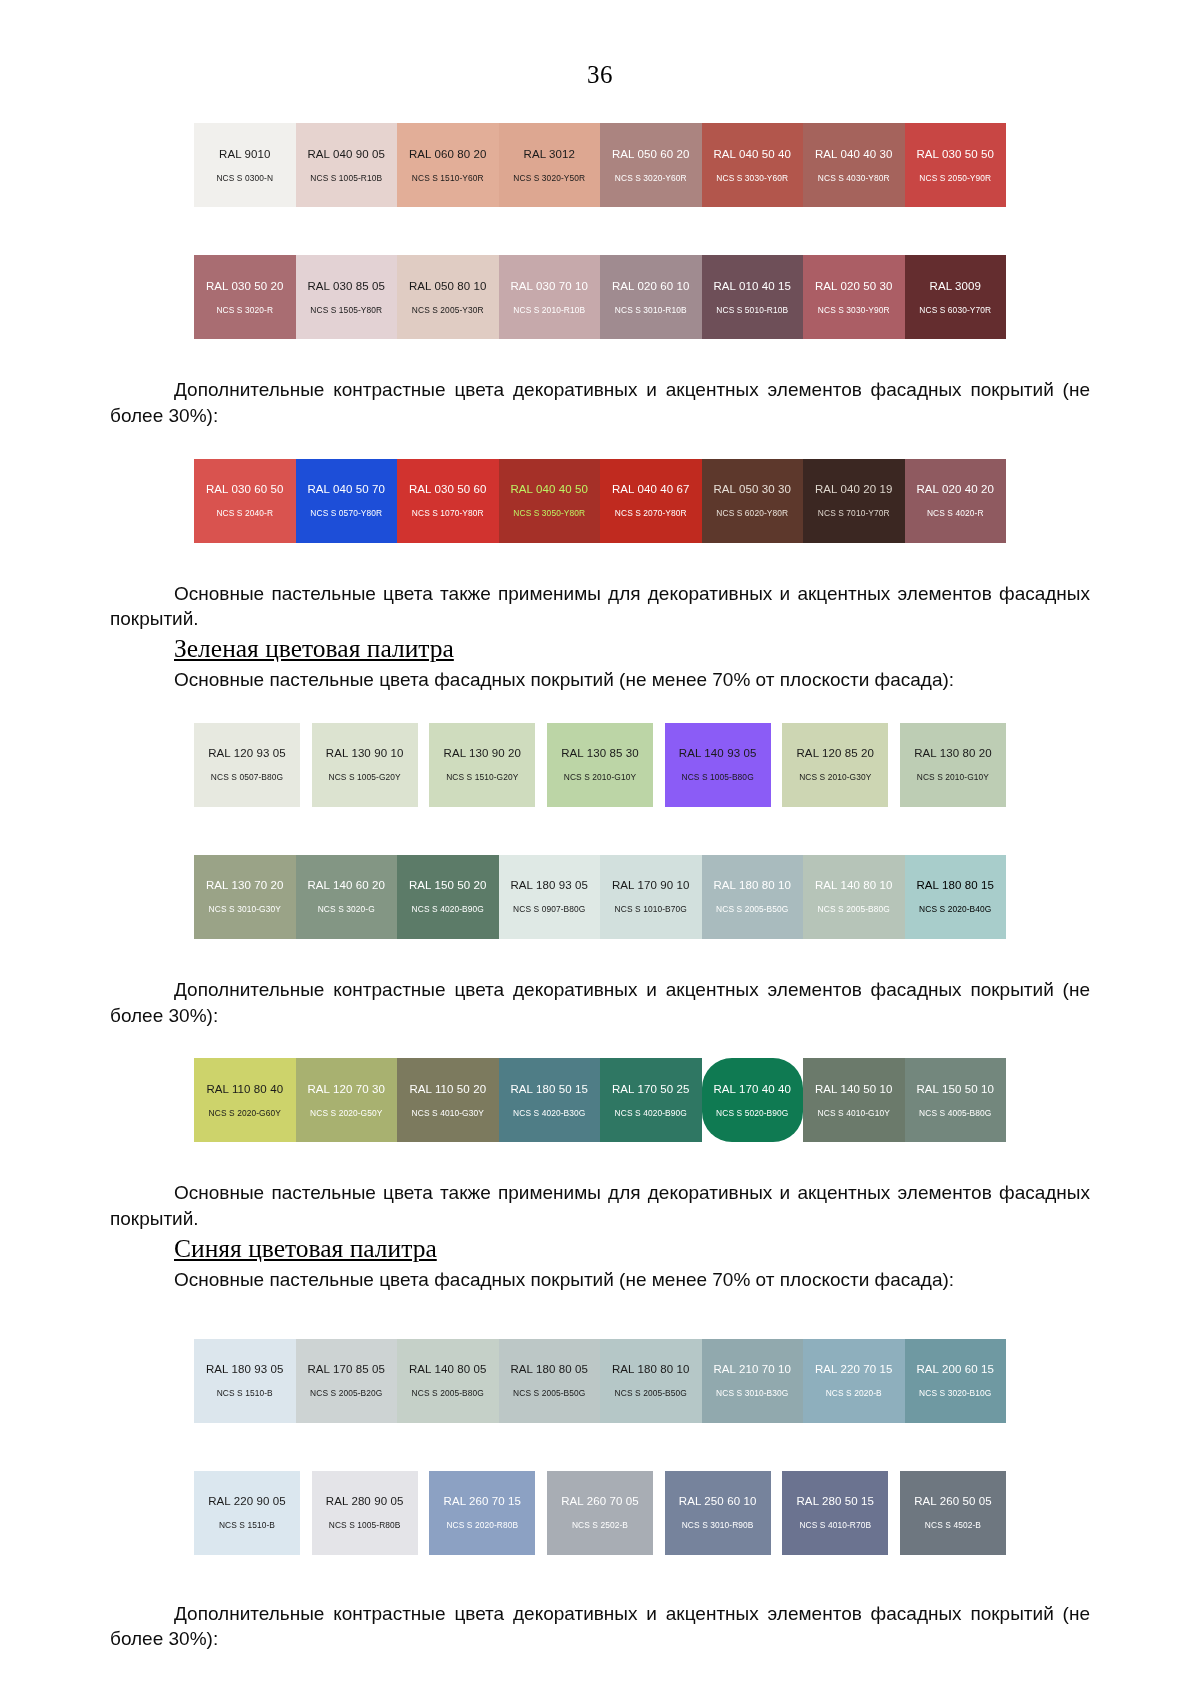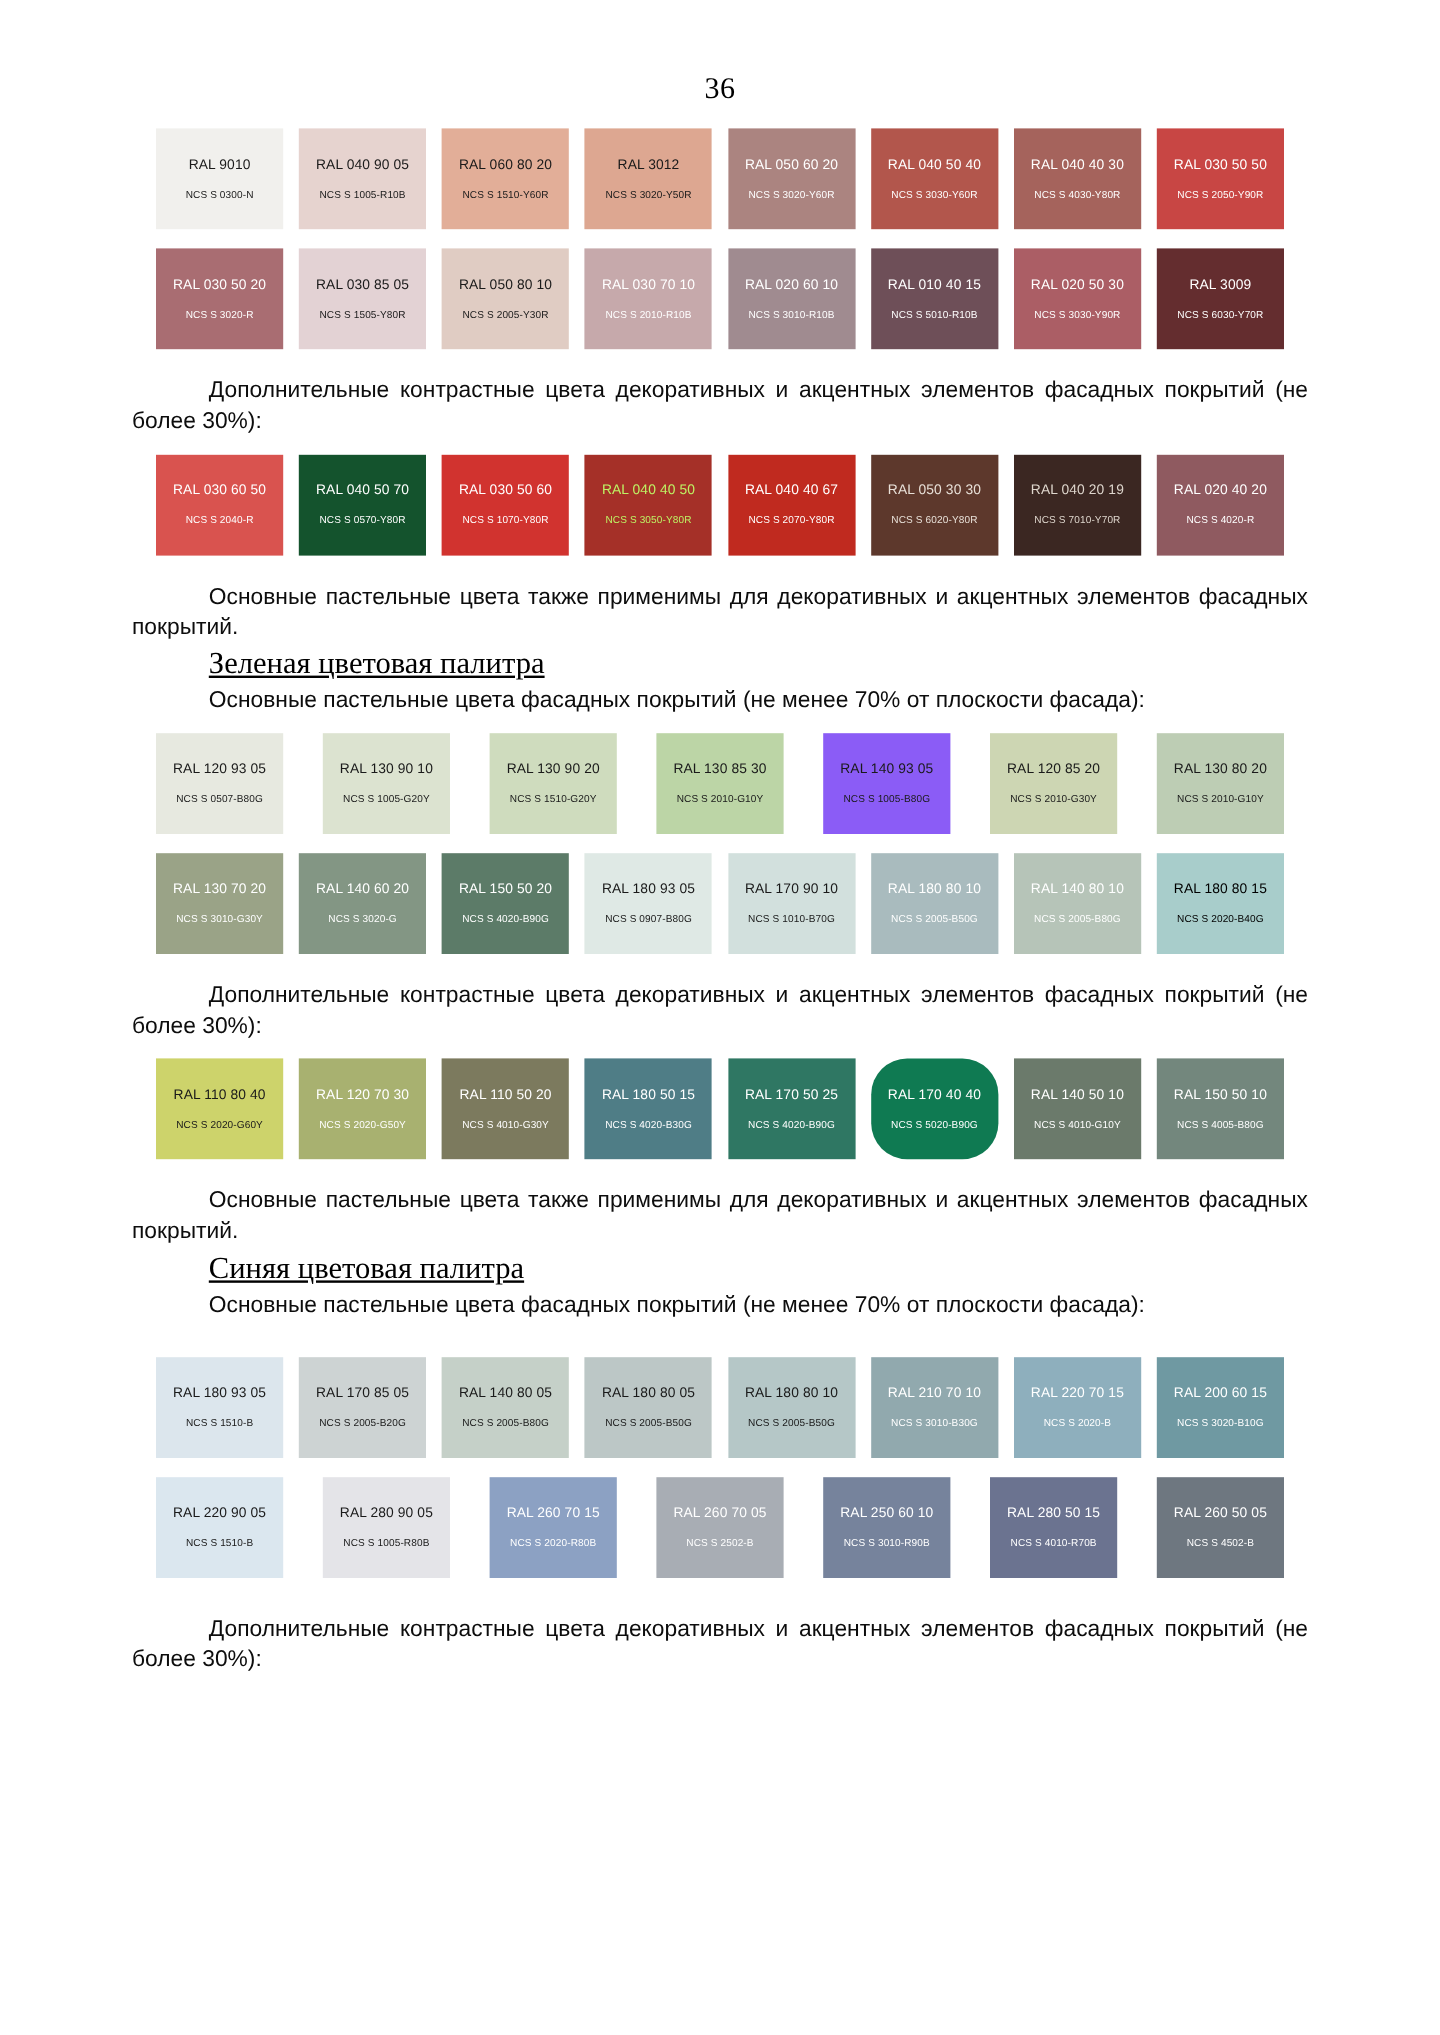--- a/index.html
+++ b/index.html
@@ -52,22 +52,22 @@
     text-underline-offset: 2px;
   }
   .spacer-sm { height: 14px; }
   .spacer-md { height: 22px; }
   .spacer-lg { height: 30px; }
 
   
   .swatch-row {
     display: flex;
     justify-content: space-between;
-    width: 940px;
-    margin: 0 auto;
+    width: 812px;
+    margin: 16px auto;
   }
   .swatch {
     width: 106px;
     height: 84px;
     position: relative;
     display: flex;
     flex-direction: column;
     justify-content: center;
     align-items: center;
     box-sizing: border-box;
@@ -175,21 +175,21 @@
 
   <p class="para">Дополнительные контрастные цвета декоративных и акцентных элементов фасадных покрытий (не более 30%):</p>
 
   <div class="spacer-sm"></div>
 
   <div class="swatch-row" id="row-red-contrast-1">
       <div class="swatch" style="background: rgb(217, 83, 79); color: rgb(255, 255, 255);">
         <div class="ral">RAL 030 60 50</div>
         <div class="ncs">NCS S 2040-R</div>
       </div>
-      <div class="swatch" style="background: #14532d; color: rgb(255, 255, 255);">
+      <div class="swatch" style="background: #1d4ed8; color: rgb(255, 255, 255);">
         <div class="ral">RAL 040 50 70</div>
         <div class="ncs">NCS S 0570-Y80R</div>
       </div>
       <div class="swatch" style="background: rgb(209, 51, 47); color: rgb(255, 255, 255);">
         <div class="ral">RAL 030 50 60</div>
         <div class="ncs">NCS S 1070-Y80R</div>
       </div>
       <div class="swatch" style="background: rgb(165, 48, 40); color: #bef264;">
         <div class="ral">RAL 040 40 50</div>
         <div class="ncs">NCS S 3050-Y80R</div>

